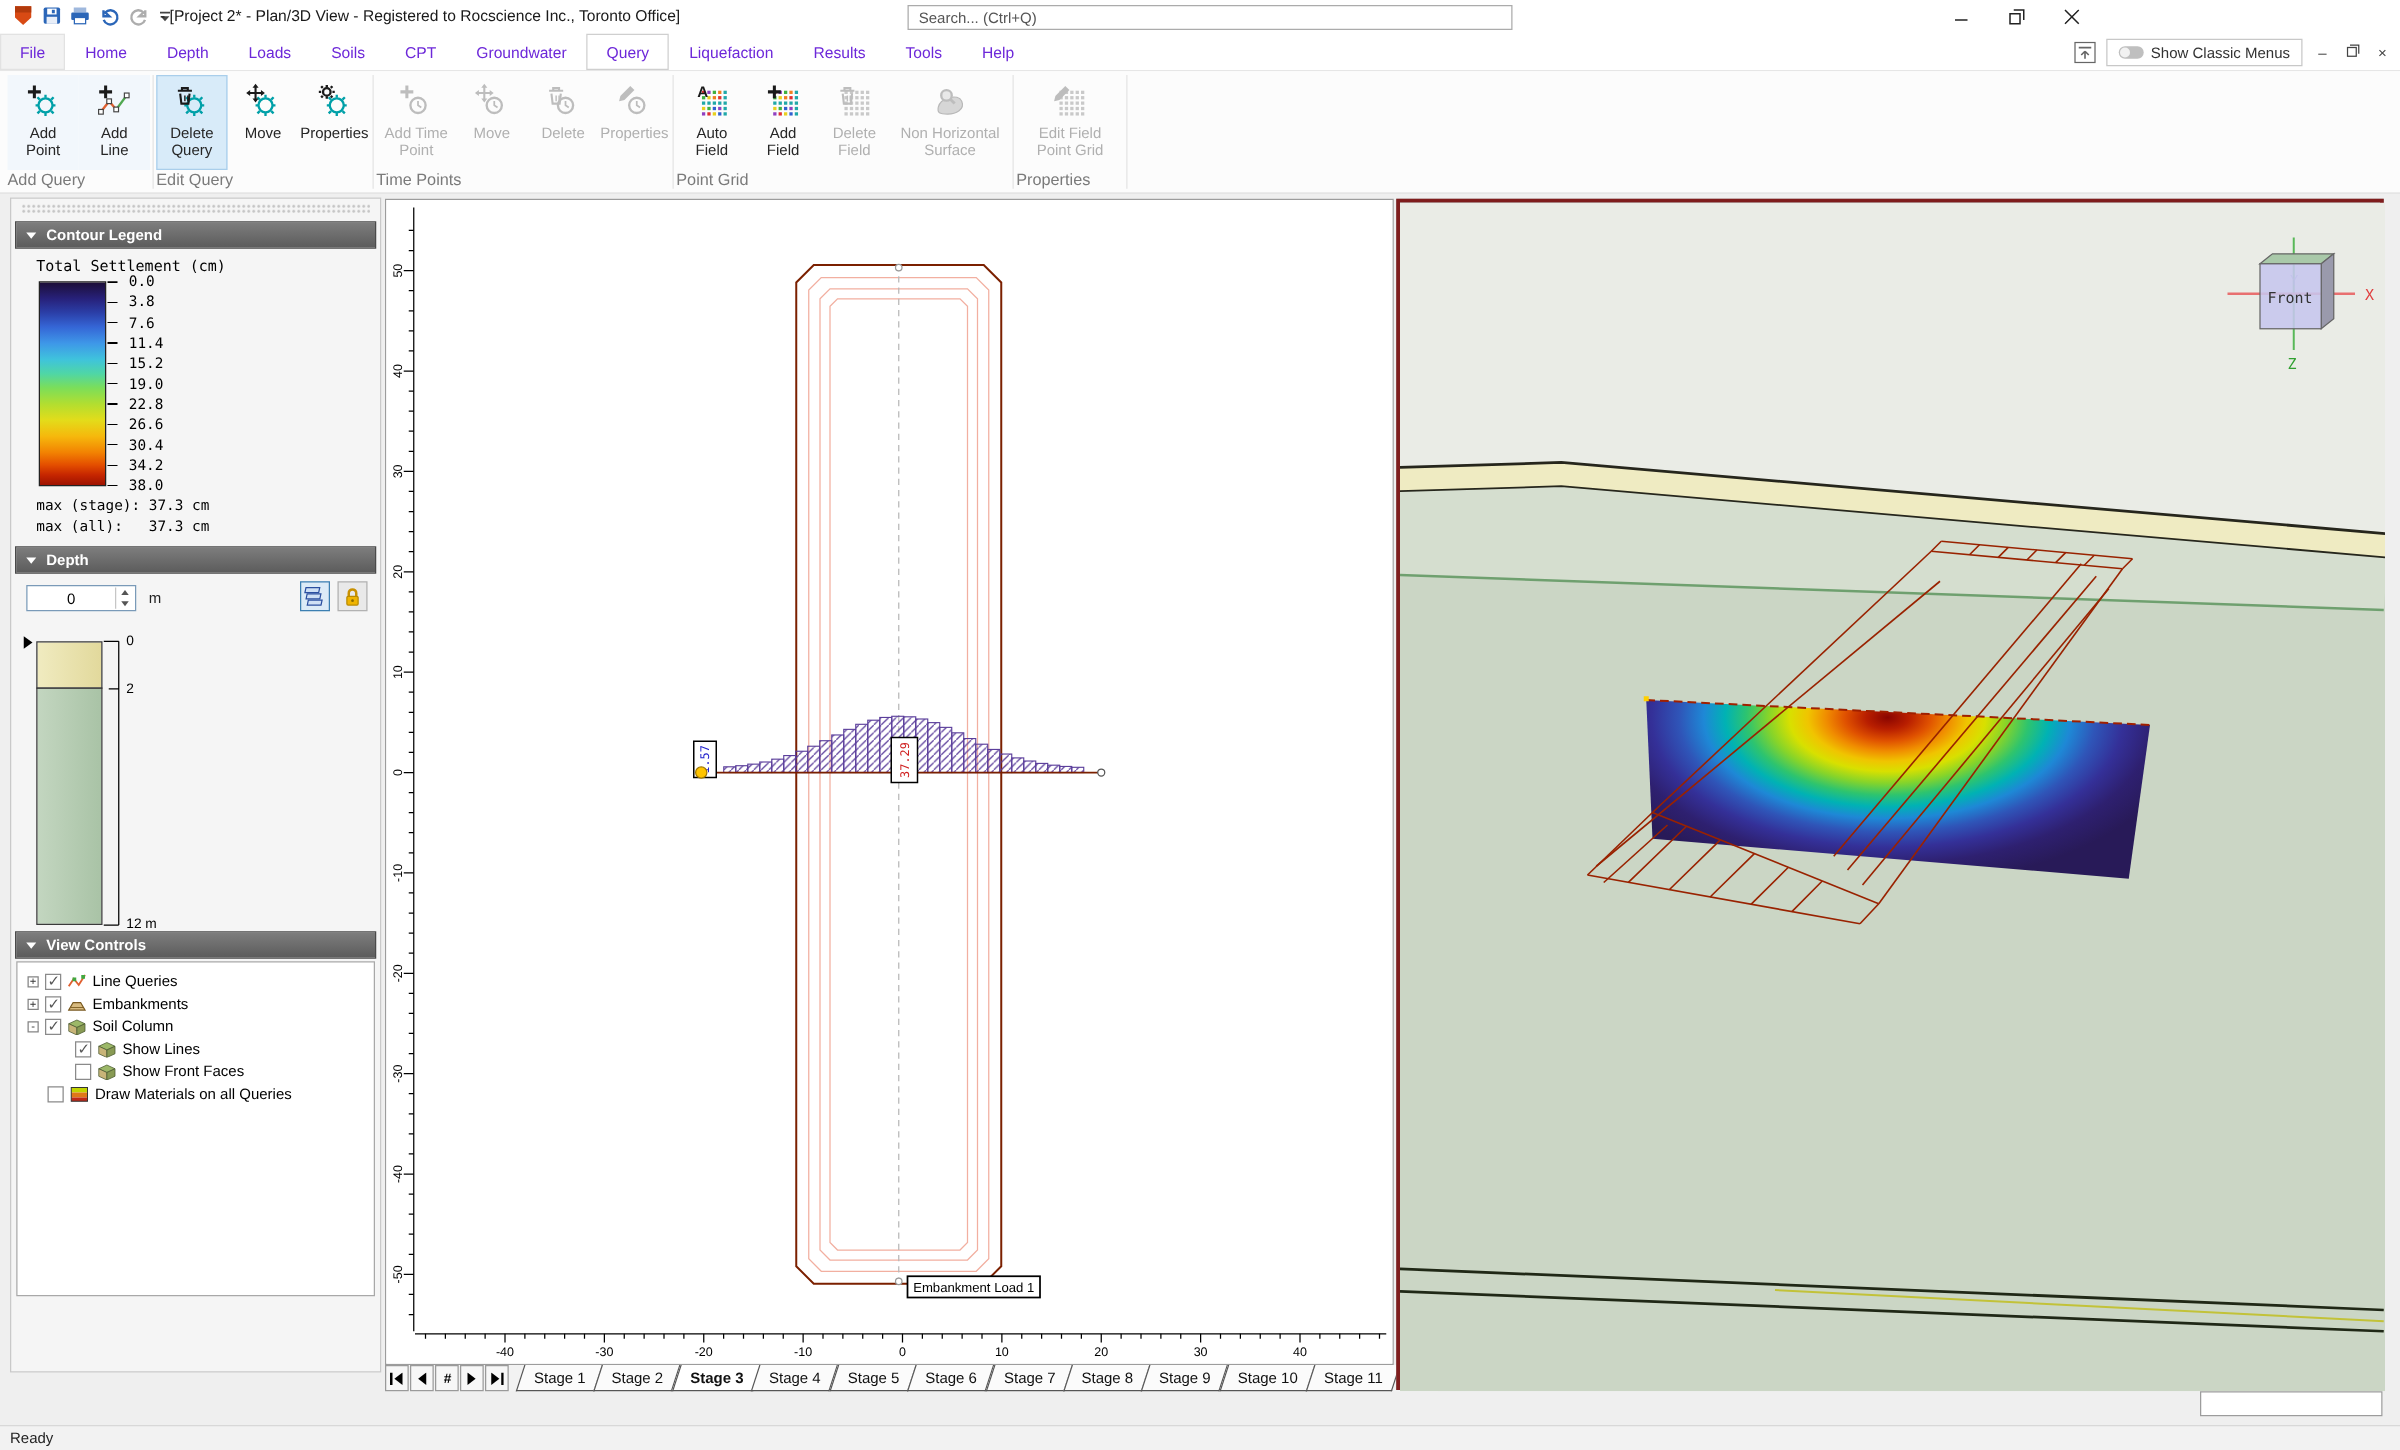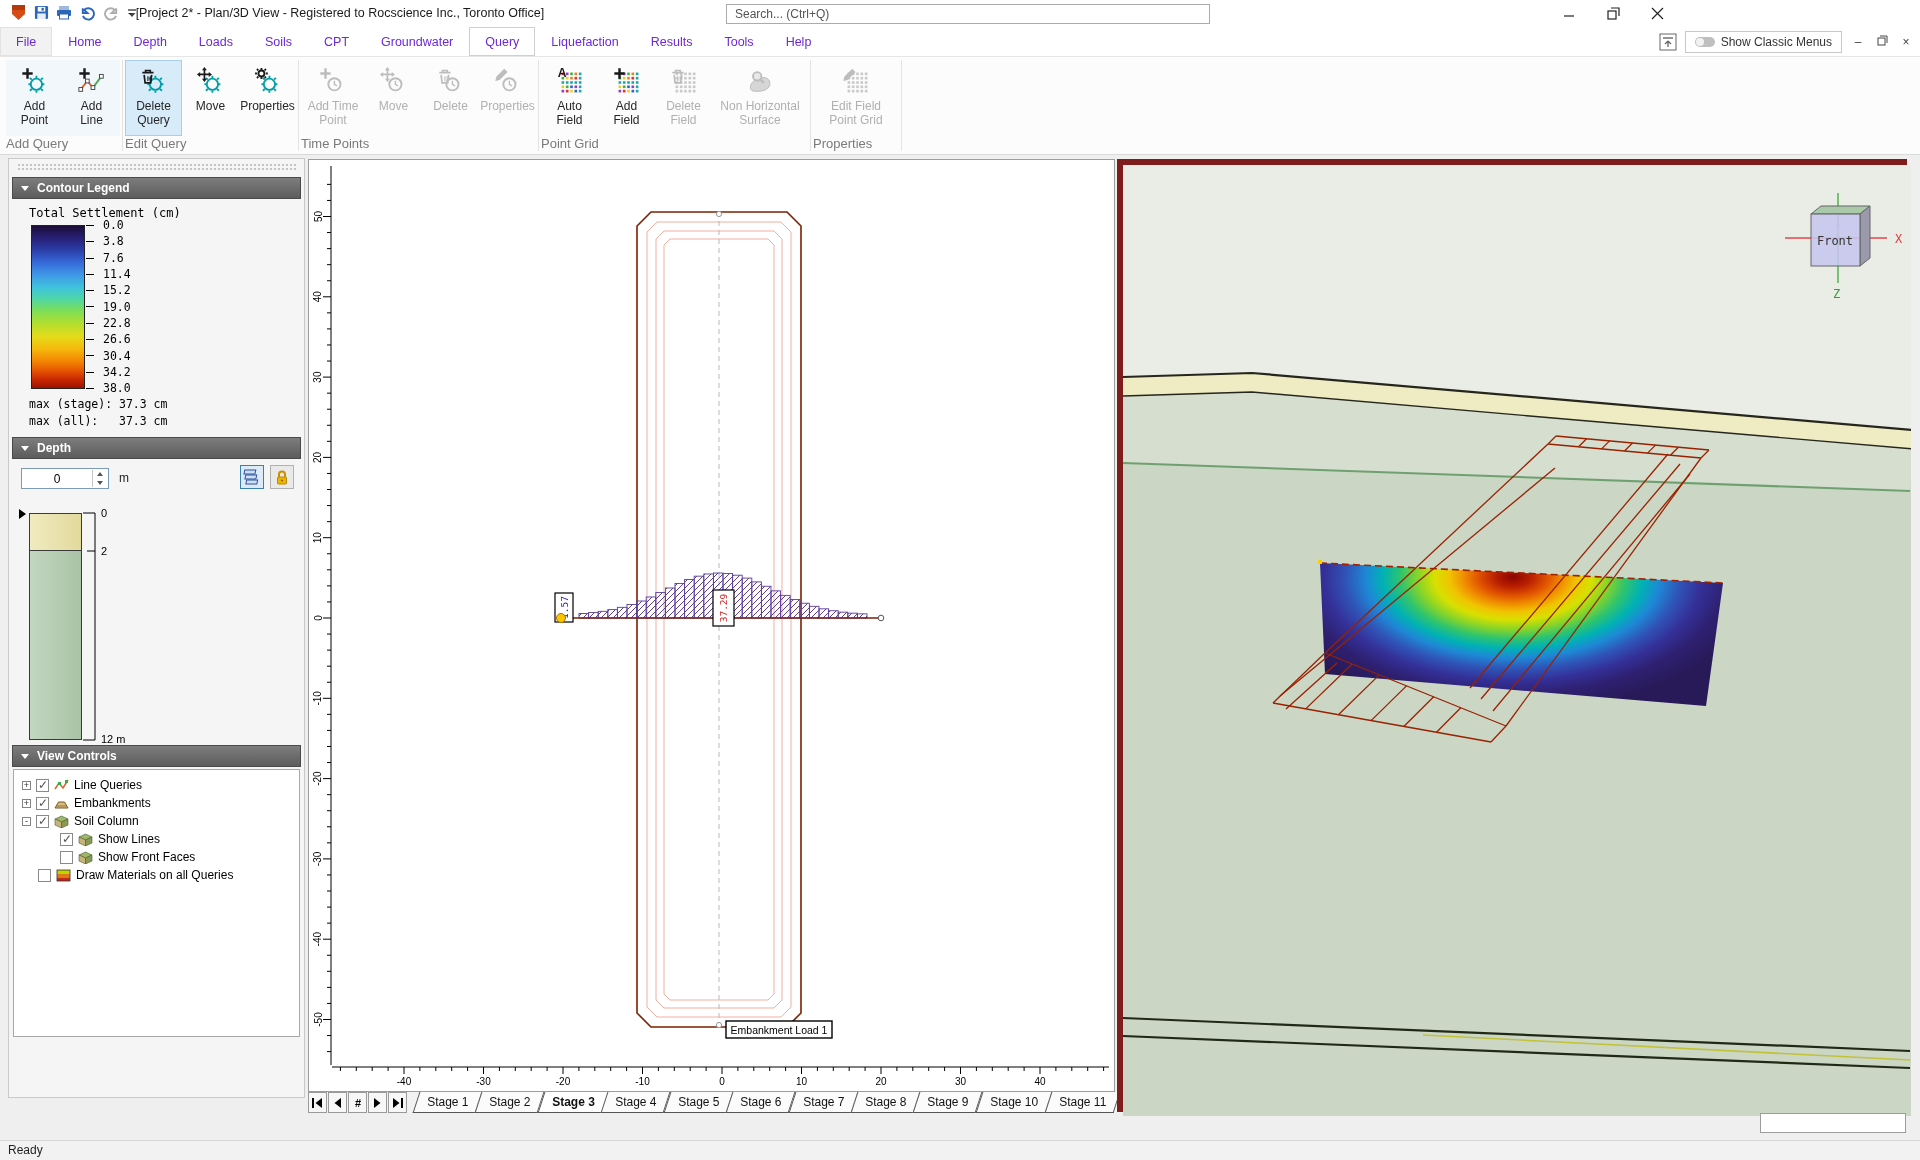--- a/index.html
+++ b/index.html
@@ -93,21 +93,21 @@
   
   #stagebar { position:absolute; left:308px; top:937px; width:842px; height:21px; background:#F2F2F2; display:flex; align-items:stretch; }
   .navbtn { width:19px; border:1px solid #9A9A9A; background:#F7F7F7; display:flex; align-items:center; justify-content:center; margin-right:1px; }
   #stagetabs { display:flex; margin-left:8px; }
   .stab { transform:skewX(-18deg); border:1px solid #555; border-top:none; background:#FBFBFB; padding:0 10px; display:flex; align-items:center; margin-right:-1px; }
   .stab span { transform:skewX(18deg); font-size:12px; color:#111; white-space:nowrap; }
   .stab.active { background:#fff; }
   .stab.active span { font-weight:bold; }
 
   
-  #view3d-wrap { position:absolute; left:1117px; top:4px; width:790px; height:953px; border:6px solid #7f1d1d; background:#a3a3a3; }
+  #view3d-wrap { position:absolute; left:1117px; top:4px; width:790px; height:953px; border:3px solid #7f1d1d; background:#a3a3a3; }
   #box3d { position:absolute; left:1760px; top:958px; width:146px; height:20px; background:#fff; border:1px solid #9C9C9C; }
 
   
   #statusbar { position:absolute; left:0; top:1140px; width:1920px; height:20px; background:#F2F2F2; border-top:1px solid #D8D8D8; font-size:12px; color:#1f1f1f; }
   #sb-ready { position:absolute; left:8px; top:2px; }
   #sb-right { position:absolute; right:8px; top:0; height:20px; display:flex; align-items:center; gap:4px; }
   .sbtoggle { padding:1px 8px; color:#A2A2A2; }
   .sbtoggle.on { background:#C9E2F7; color:#1a1a1a; }
   #sb-coords { margin-left:26px; min-width:118px; text-align:right; color:#111; }
 </style>

